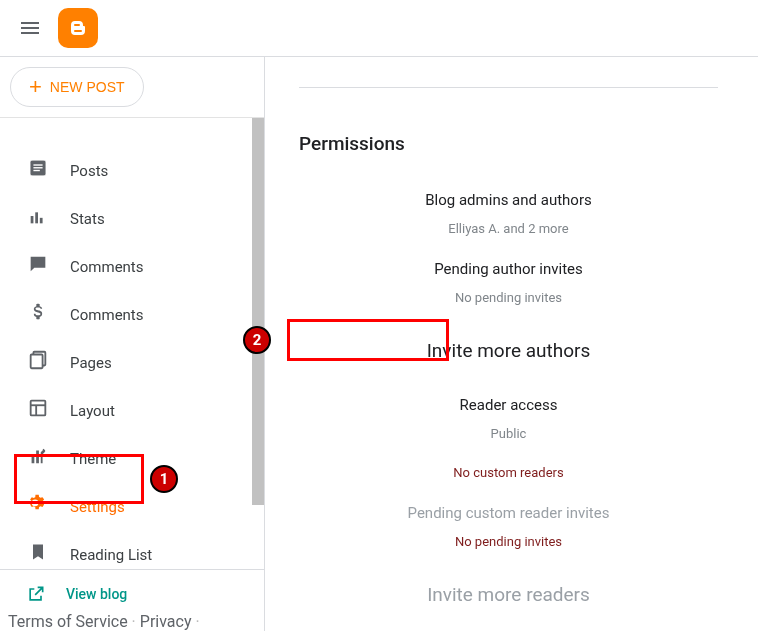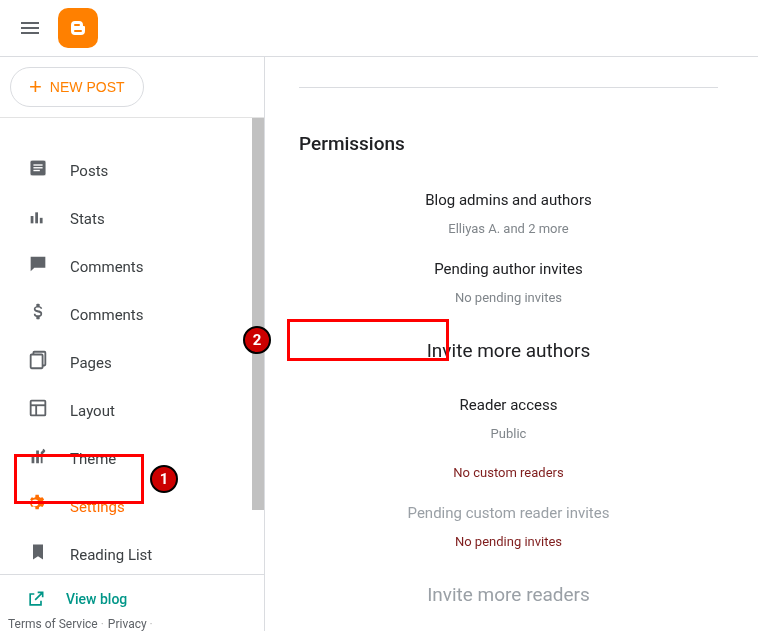--- a/index.html
+++ b/index.html
@@ -24,21 +24,21 @@
     .nav-item.active .icon { color: #ff6d00; }
     
     .highlight-1 { position: absolute; border: 3px solid #f00; left: 14px; width: 130px; height: 50px; top: 336px; pointer-events: none; }
     .badge { position: absolute; width: 28px; height: 28px; border-radius: 50%; background: #cc0000; color: #fff; display: flex; align-items: center; justify-content: center; font-weight: 700; font-size: 15px; border: 2px solid #000; }
     .badge-1 { left: 150px; top: 347px; }
     
     .viewblog-wrap { border-top: 1px solid #dadce0; padding: 14px 0 8px; }
     .viewblog { display: flex; align-items: center; gap: 20px; padding-left: 26px; color: #009688; font-weight: 500; font-size: 14px; cursor: pointer; }
     .viewblog .icon { color: #009688; }
     
-    .footer-links { font-size: 12px; color: #5f6368; padding-left: 8px; display: flex; gap: 4px; }
+    .footer-links { font-size: 16px; color: #5f6368; padding-left: 8px; display: flex; gap: 4px; }
     .footer-links span::after { content: ' · '; color: #bbb; }
     
     .scroll-track { position: absolute; right: 0; top: 0; bottom: 64px; width: 12px; background: #f1f1f1; }
     .scroll-thumb { background: #c1c1c1; width: 12px; position: absolute; top: 0; bottom: 0; border-radius: 0; }
     
     .main { flex: 1; padding: 30px 40px 0 34px; position: relative; overflow: hidden; }
     .divider { border-top: 1px solid #dadce0; margin-bottom: 44px; }
     .section-title { font-size: 19px; font-weight: 500; color: #202124; margin-bottom: 36px; }
     
     .setting-block { margin-bottom: 24px; text-align: center; }

